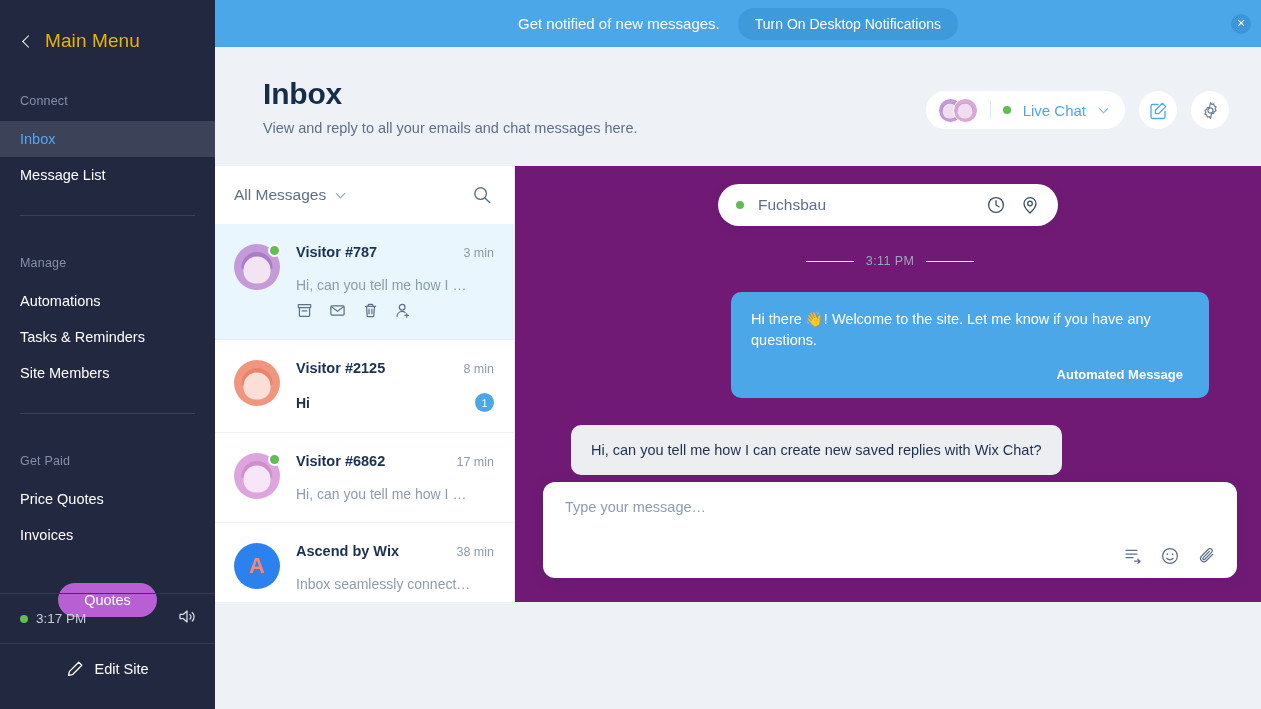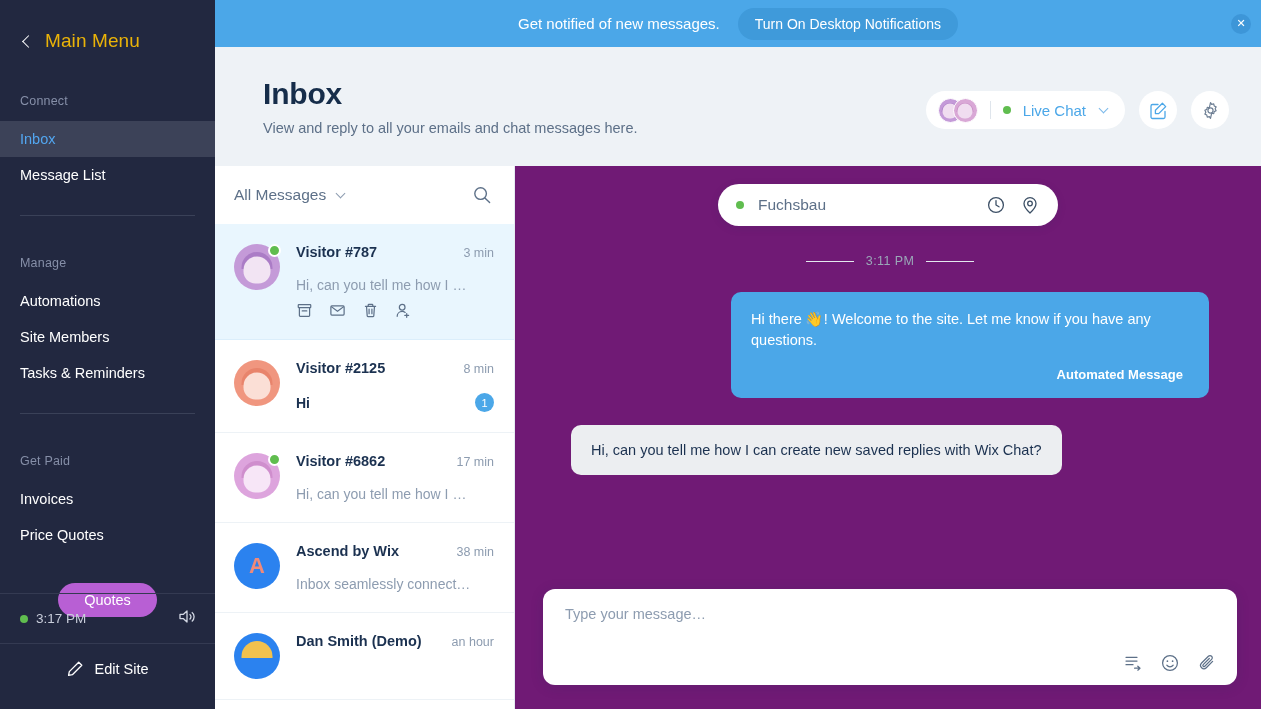--- a/index.html
+++ b/index.html
@@ -72,21 +72,21 @@
   .status-time { font-size: 13.5px; color: #c8cdda; }
   .speaker-icon { color: #d3d8e4; }
   .edit-site-row {
     border-top: 1px solid #343a52;
     height: 50px; display: flex; align-items: center; justify-content: center;
     gap: 11px; cursor: pointer;
   }
   .edit-site-label { font-size: 14.5px; color: #ffffff; }
 
   
-  .main { flex: 1; height: 709px; display: flex; flex-direction: column; background: #eef2f6; position: relative; }
+  .main { flex: 1; height: 602px; display: flex; flex-direction: column; background: #eef2f6; position: relative; }
 
   .banner {
     height: 47px; background: #4ba7e8;
     display: flex; align-items: center; justify-content: center;
     position: relative; flex: 0 0 47px;
   }
   .banner-text { color: #ffffff; font-size: 15px; }
   .banner-btn {
     margin-left: 18px;
     background: #3f9ada; color: #ffffff;
@@ -305,33 +305,33 @@
       <div class="nav-item">
         <span>Message List</span>
       </div>
       <div class="nav-sep"></div>
 
       <div class="nav-section-label">Manage</div>
       <div class="nav-item">
         <span>Automations</span>
       </div>
       <div class="nav-item">
+        <span>Tasks &amp; Reminders</span>
+      </div>
+      <div class="nav-item">
         <span>Site Members</span>
-      </div>
-      <div class="nav-item">
-        <span>Tasks &amp; Reminders</span>
       </div>
       <div class="nav-sep"></div>
 
       <div class="nav-section-label">Get Paid</div>
       <div class="nav-item">
+        <span>Price Quotes</span>
+      </div>
+      <div class="nav-item">
         <span>Invoices</span>
-      </div>
-      <div class="nav-item">
-        <span>Price Quotes</span>
       </div>
 
       <div class="upgrade-wrap">
         <button class="upgrade-btn">Quotes</button>
       </div>
     </div>
 
     <div class="side-bottom">
       <div class="status-row">
         <div class="status-left">

